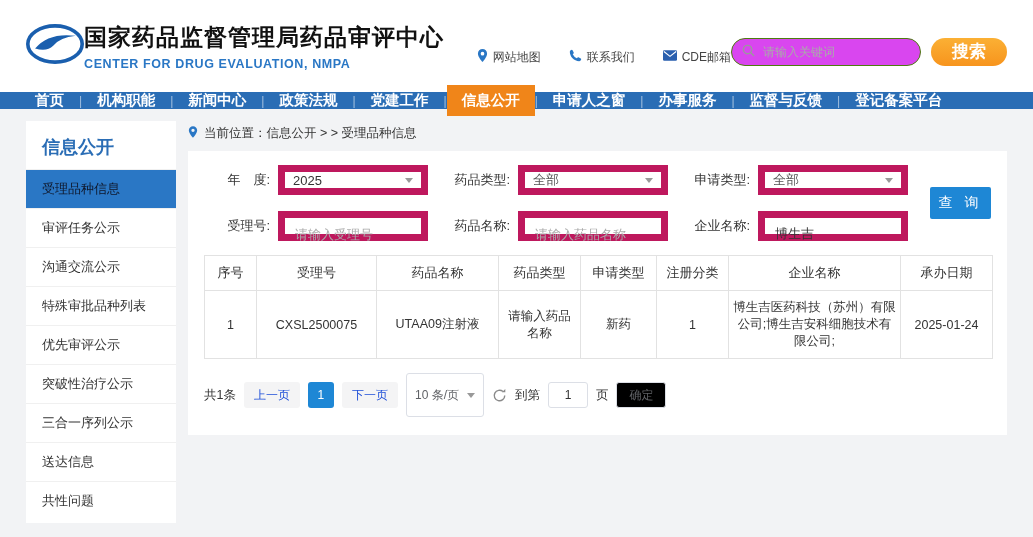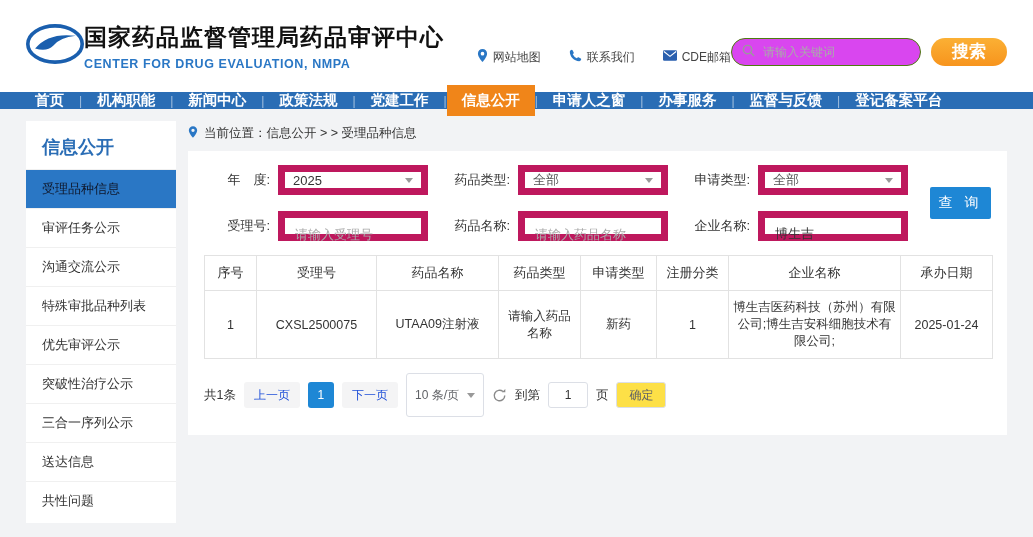--- a/index.html
+++ b/index.html
@@ -68,21 +68,21 @@
   .pagination{display:flex;align-items:center;gap:8px;margin-top:14px;font-size:12.5px;color:#333;}
   .pg-btn{height:26px;line-height:26px;padding:0 10px;background:#f4f4f5;color:#1d4ed8;
     border-radius:3px;font-size:12px;cursor:default;}
   .pg-num{width:26px;height:26px;line-height:26px;text-align:center;background:#1e87d5;color:#fff;
     border-radius:3px;font-size:12px;cursor:pointer;}
   .pg-size{height:44px;border:1px solid #dcdfe6;border-radius:3px;display:flex;align-items:center;
     padding:16px 8px;gap:8px;font-size:12px;color:#606266;background:#fff;cursor:pointer;box-sizing:border-box;}
   .pg-refresh{display:flex;align-items:center;cursor:pointer;}
   .pg-input{width:40px;height:26px;border:1px solid #dcdfe6;border-radius:3px;text-align:center;
     font-size:12px;box-sizing:border-box;outline:none;color:#333;}
-  .pg-confirm{height:26px;padding:0 12px;border:1px solid #dcdfe6;border-radius:3px;background:#fde047;
+  .pg-confirm{height:26px;padding:0 12px;border:1px solid #dcdfe6;border-radius:3px;background:#000000;
     font-size:12px;color:#606266;cursor:pointer;}
 </style>
 </head>
 <body>
 
 <div class="page">
 
   <header class="site-header">
     <div class="brand">
       <span class="logo">

